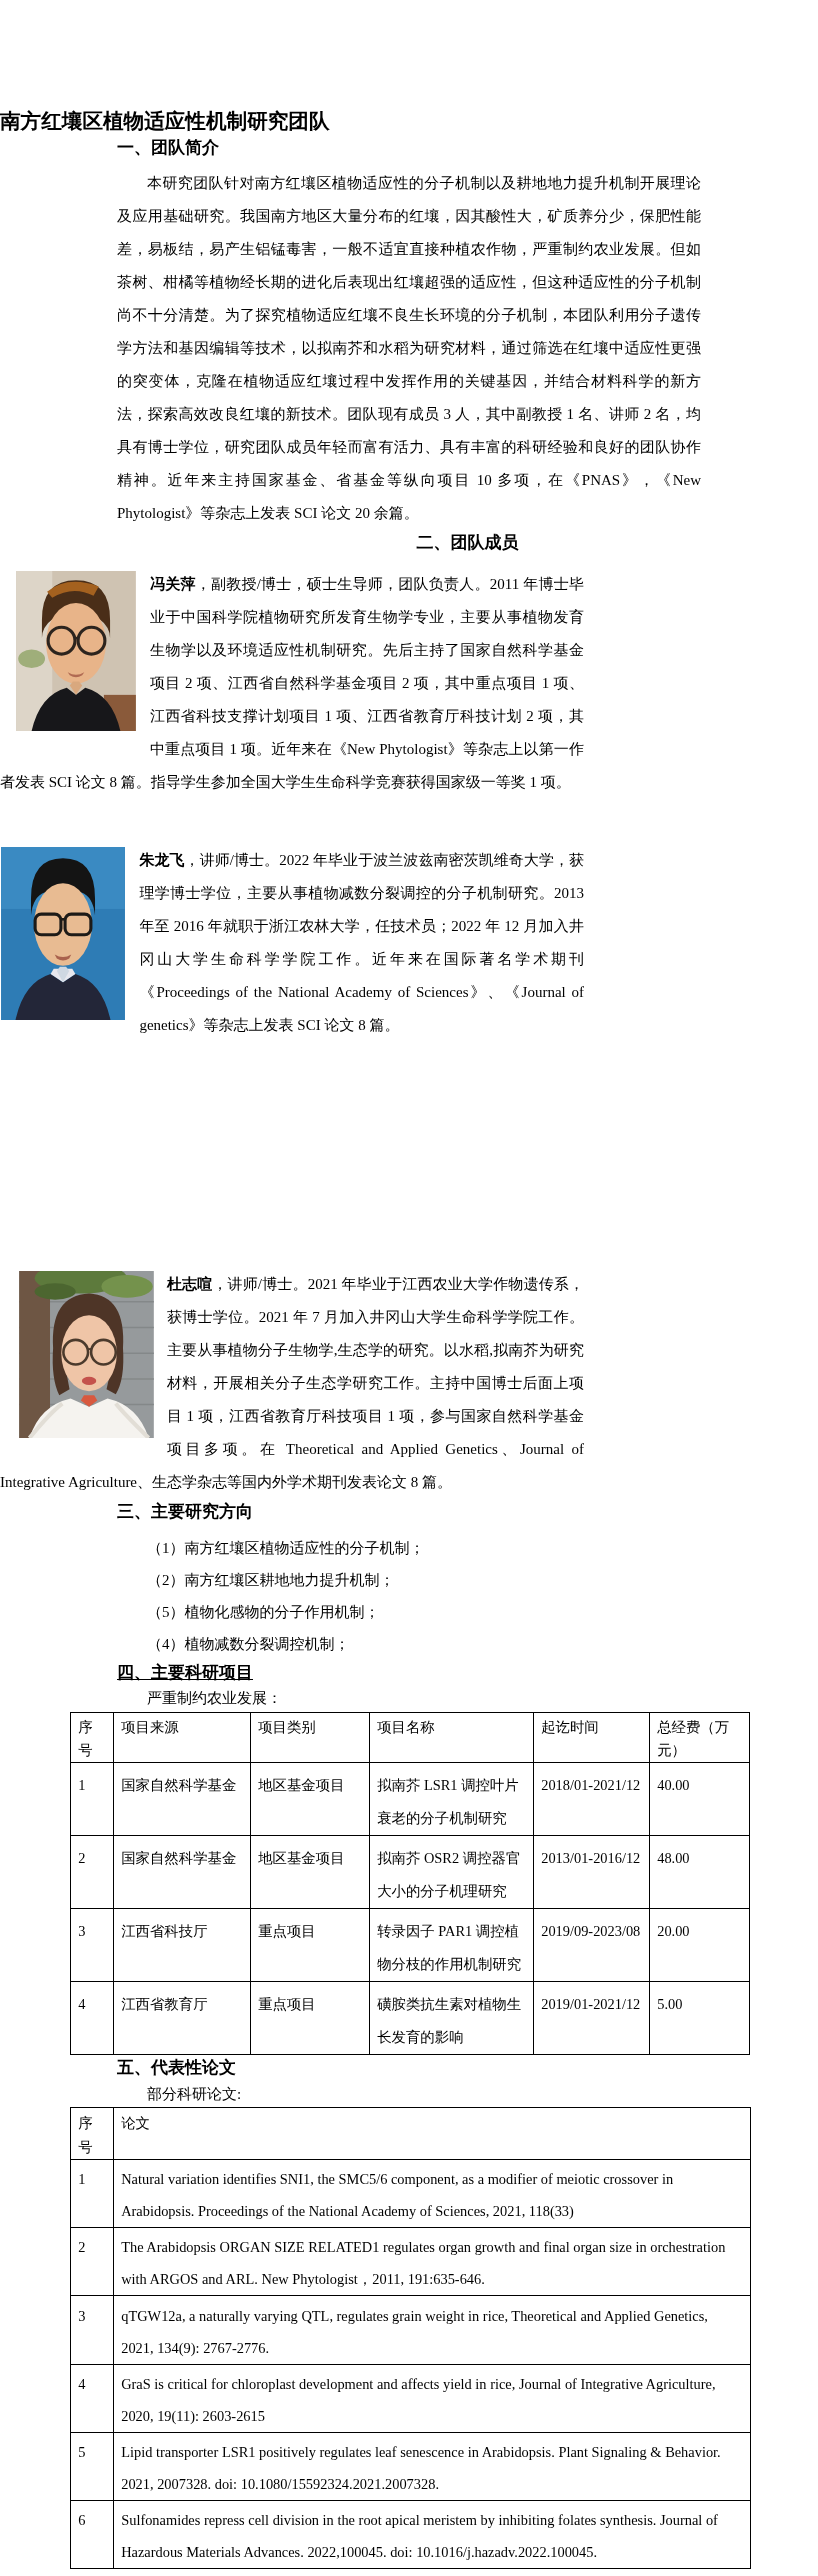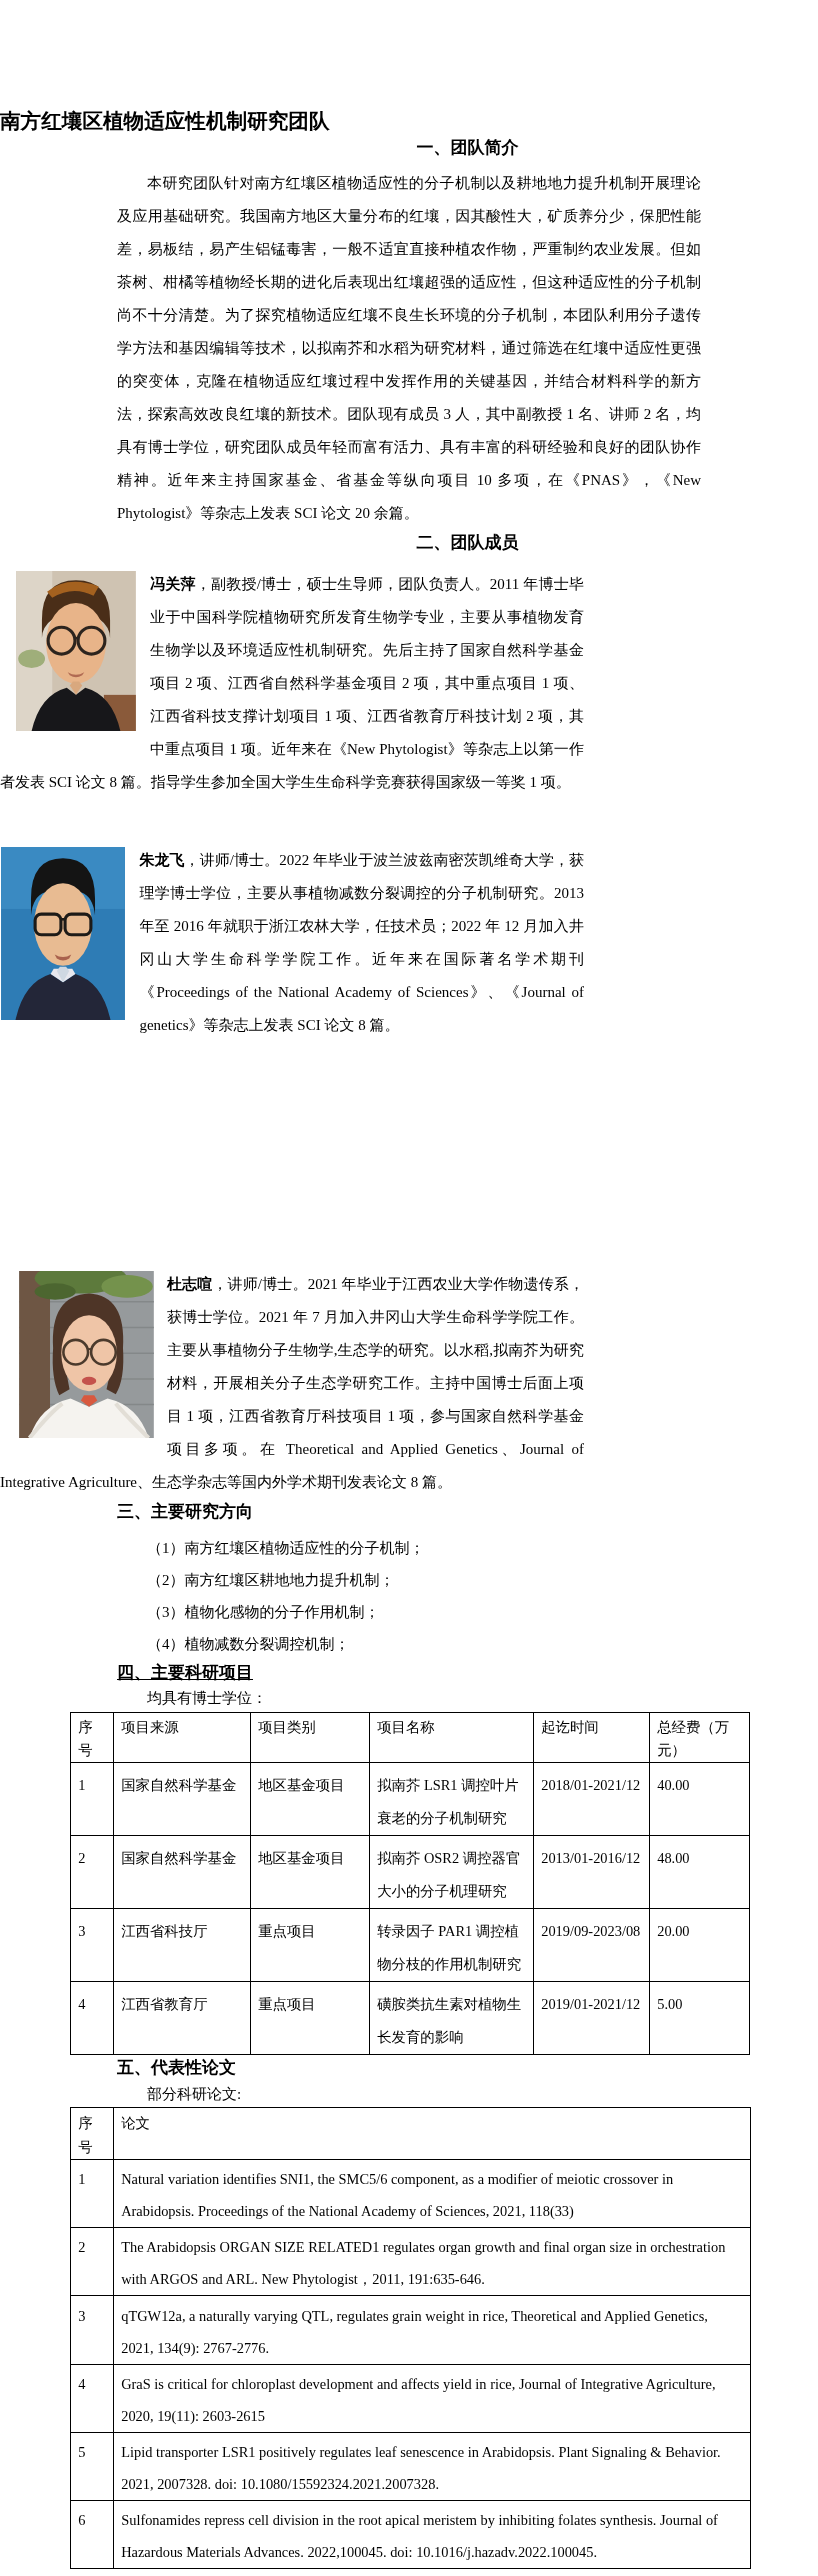--- a/index.html
+++ b/index.html
@@ -11,21 +11,21 @@
   .doc-title{
     padding-top:106px;margin:0;
     font-family:"Liberation Sans","DejaVu Sans",sans-serif;
     font-weight:bold;font-size:20.6px;line-height:29px;
   }
   h2.sec{
     margin:0 0 0 117px;
     font-family:"Liberation Sans","DejaVu Sans",sans-serif;
     font-weight:bold;font-size:17px;line-height:25px;
   }
-  .sec-intro-h{margin-top:16.5px;text-align:center;}
+  .sec-intro-h{margin-top:16.5px;}
   .sec-members-h{margin-top:14.4px;text-align:center;}
   .sec-directions-h{margin-top:30px;}
   .sec-projects-h{margin-top:36px;text-decoration:underline;}
   .sec-papers-h{margin-top:298px;}
   p.body-par{
     margin:7.2px 0 0 117px;width:584px;
     font-size:15px;line-height:33px;text-align:justify;
     text-indent:30px;
   }
   
@@ -150,26 +150,26 @@
         <path d="M120 252 L136 264 L152 252 L146 242 L126 242 Z" fill="#d8593f"></path>
       </svg>
     </span>
     <p class="bio"><b>杜志喧</b><span>，讲师/博士。2021 年毕业于江西农业大学作物遗传系，获博士学位。2021 年 7 月加入井冈山大学生命科学学院工作。主要从事植物分子生物学,生态学的研究。以水稻,拟南芥为研究材料，开展相关分子生态学研究工作。主持中国博士后面上项目 1 项，江西省教育厅科技项目 1 项，参与国家自然科学基金项目多项。在 Theoretical and Applied Genetics、Journal of Integrative Agriculture、生态学杂志等国内外学术期刊发表论文 8 篇。</span></p>
   </div>
 
   <h2 class="sec sec-directions-h">三、主要研究方向</h2>
   <div class="dir-list">
     <p class="dir-item">（1）南方红壤区植物适应性的分子机制；</p>
     <p class="dir-item">（2）南方红壤区耕地地力提升机制；</p>
-    <p class="dir-item">（3）植物化感物的分子作用机制；</p>
+    <p class="dir-item">（5）植物化感物的分子作用机制；</p>
     <p class="dir-item">（4）植物减数分裂调控机制；</p>
   </div>
 
   <h2 class="sec sec-projects-h">四、主要科研项目</h2>
-  <p class="tbl-note">均具有博士学位：</p>
+  <p class="tbl-note">严重制约农业发展：</p>
 
   <table class="grid projects">
     <colgroup>
       <col class="num-col">
         <col class="src-col">
         <col class="cat-col">
       <col class="name-col">
         <col class="time-col">
         <col class="fund-col">
     </colgroup>

